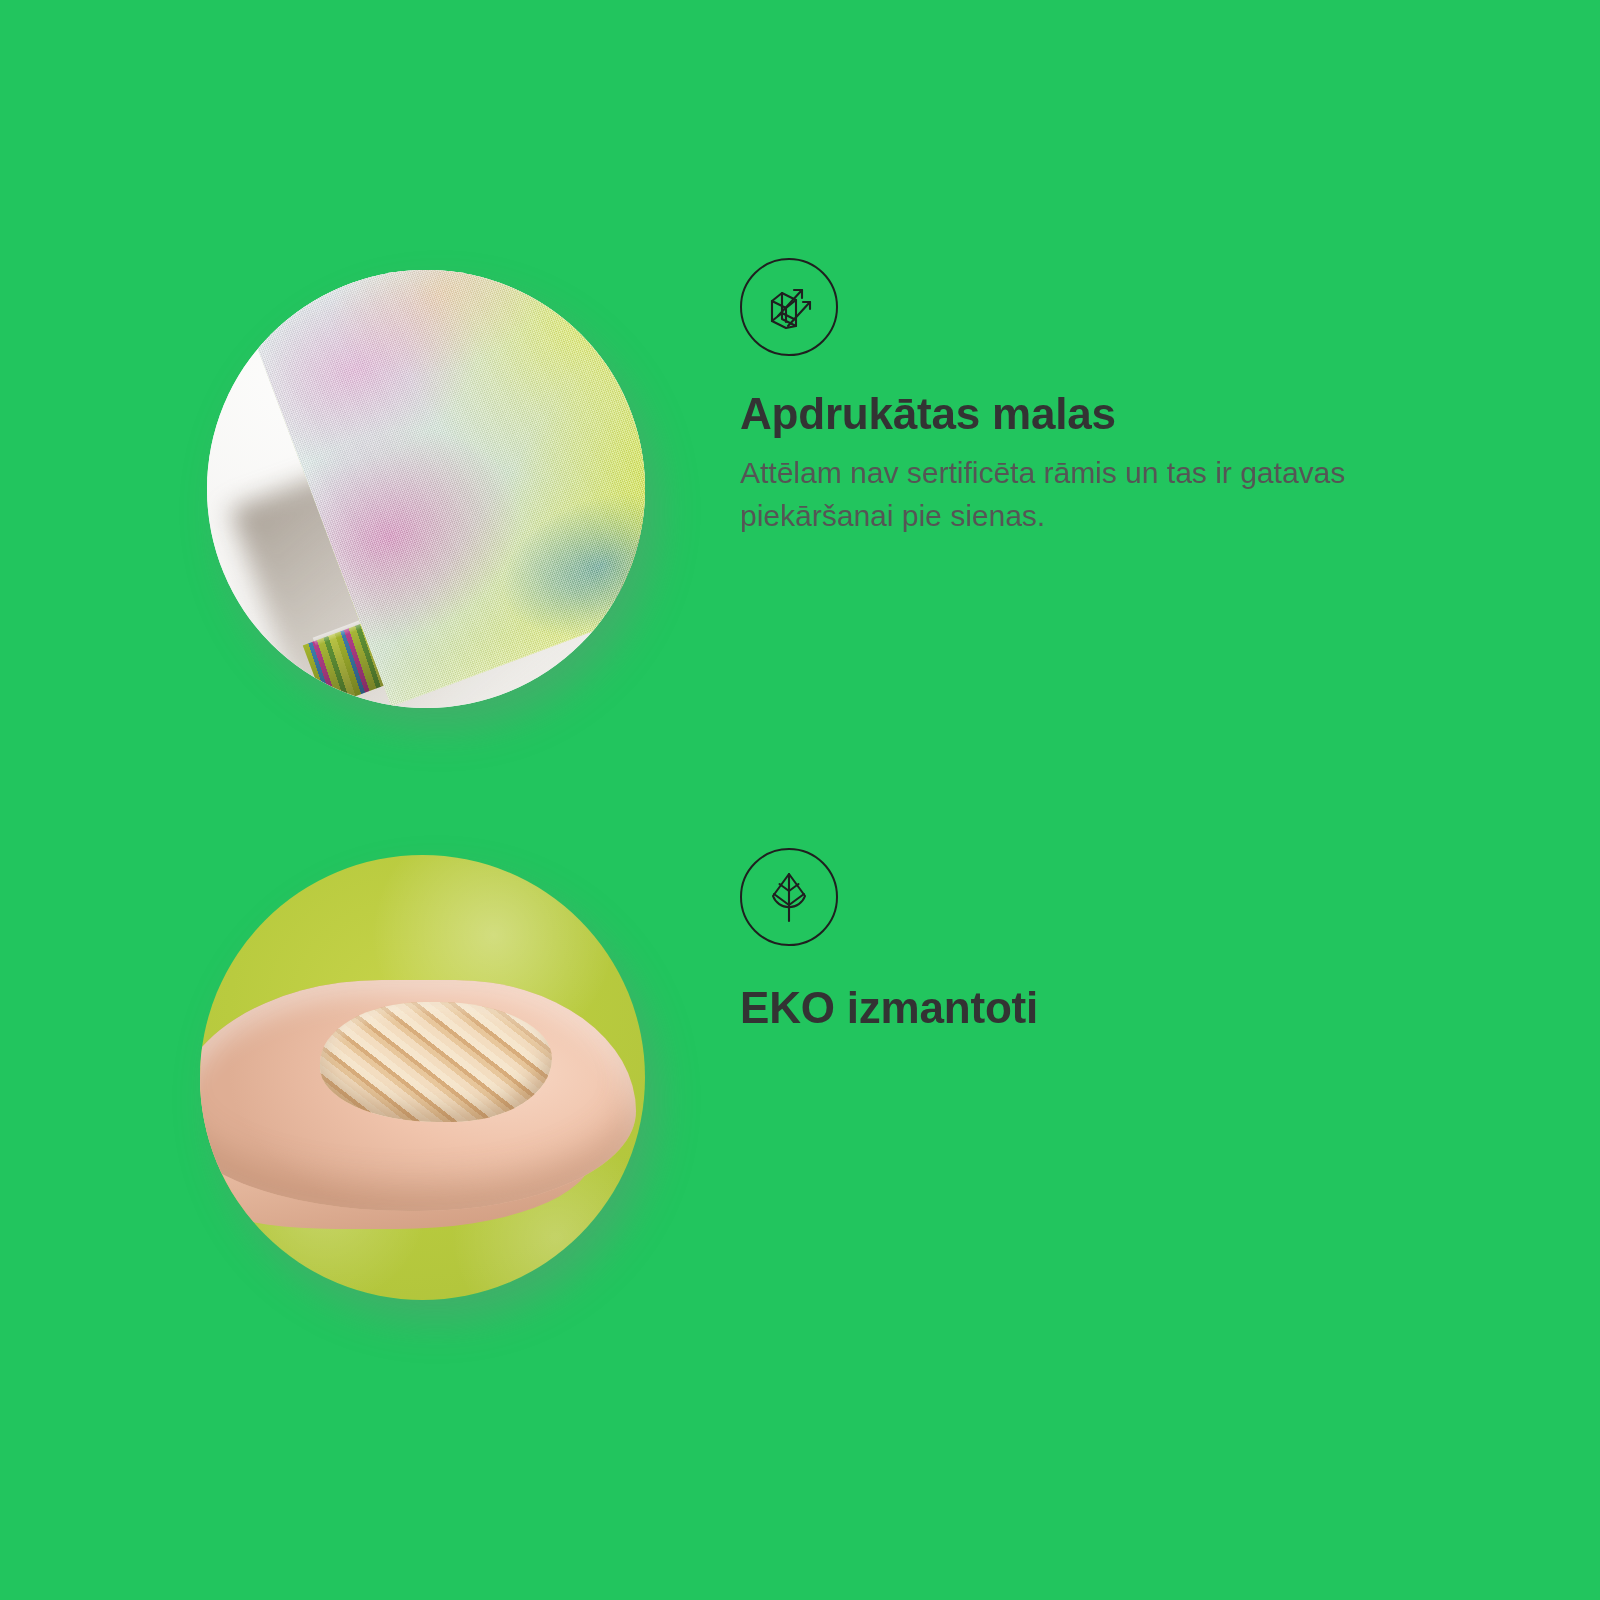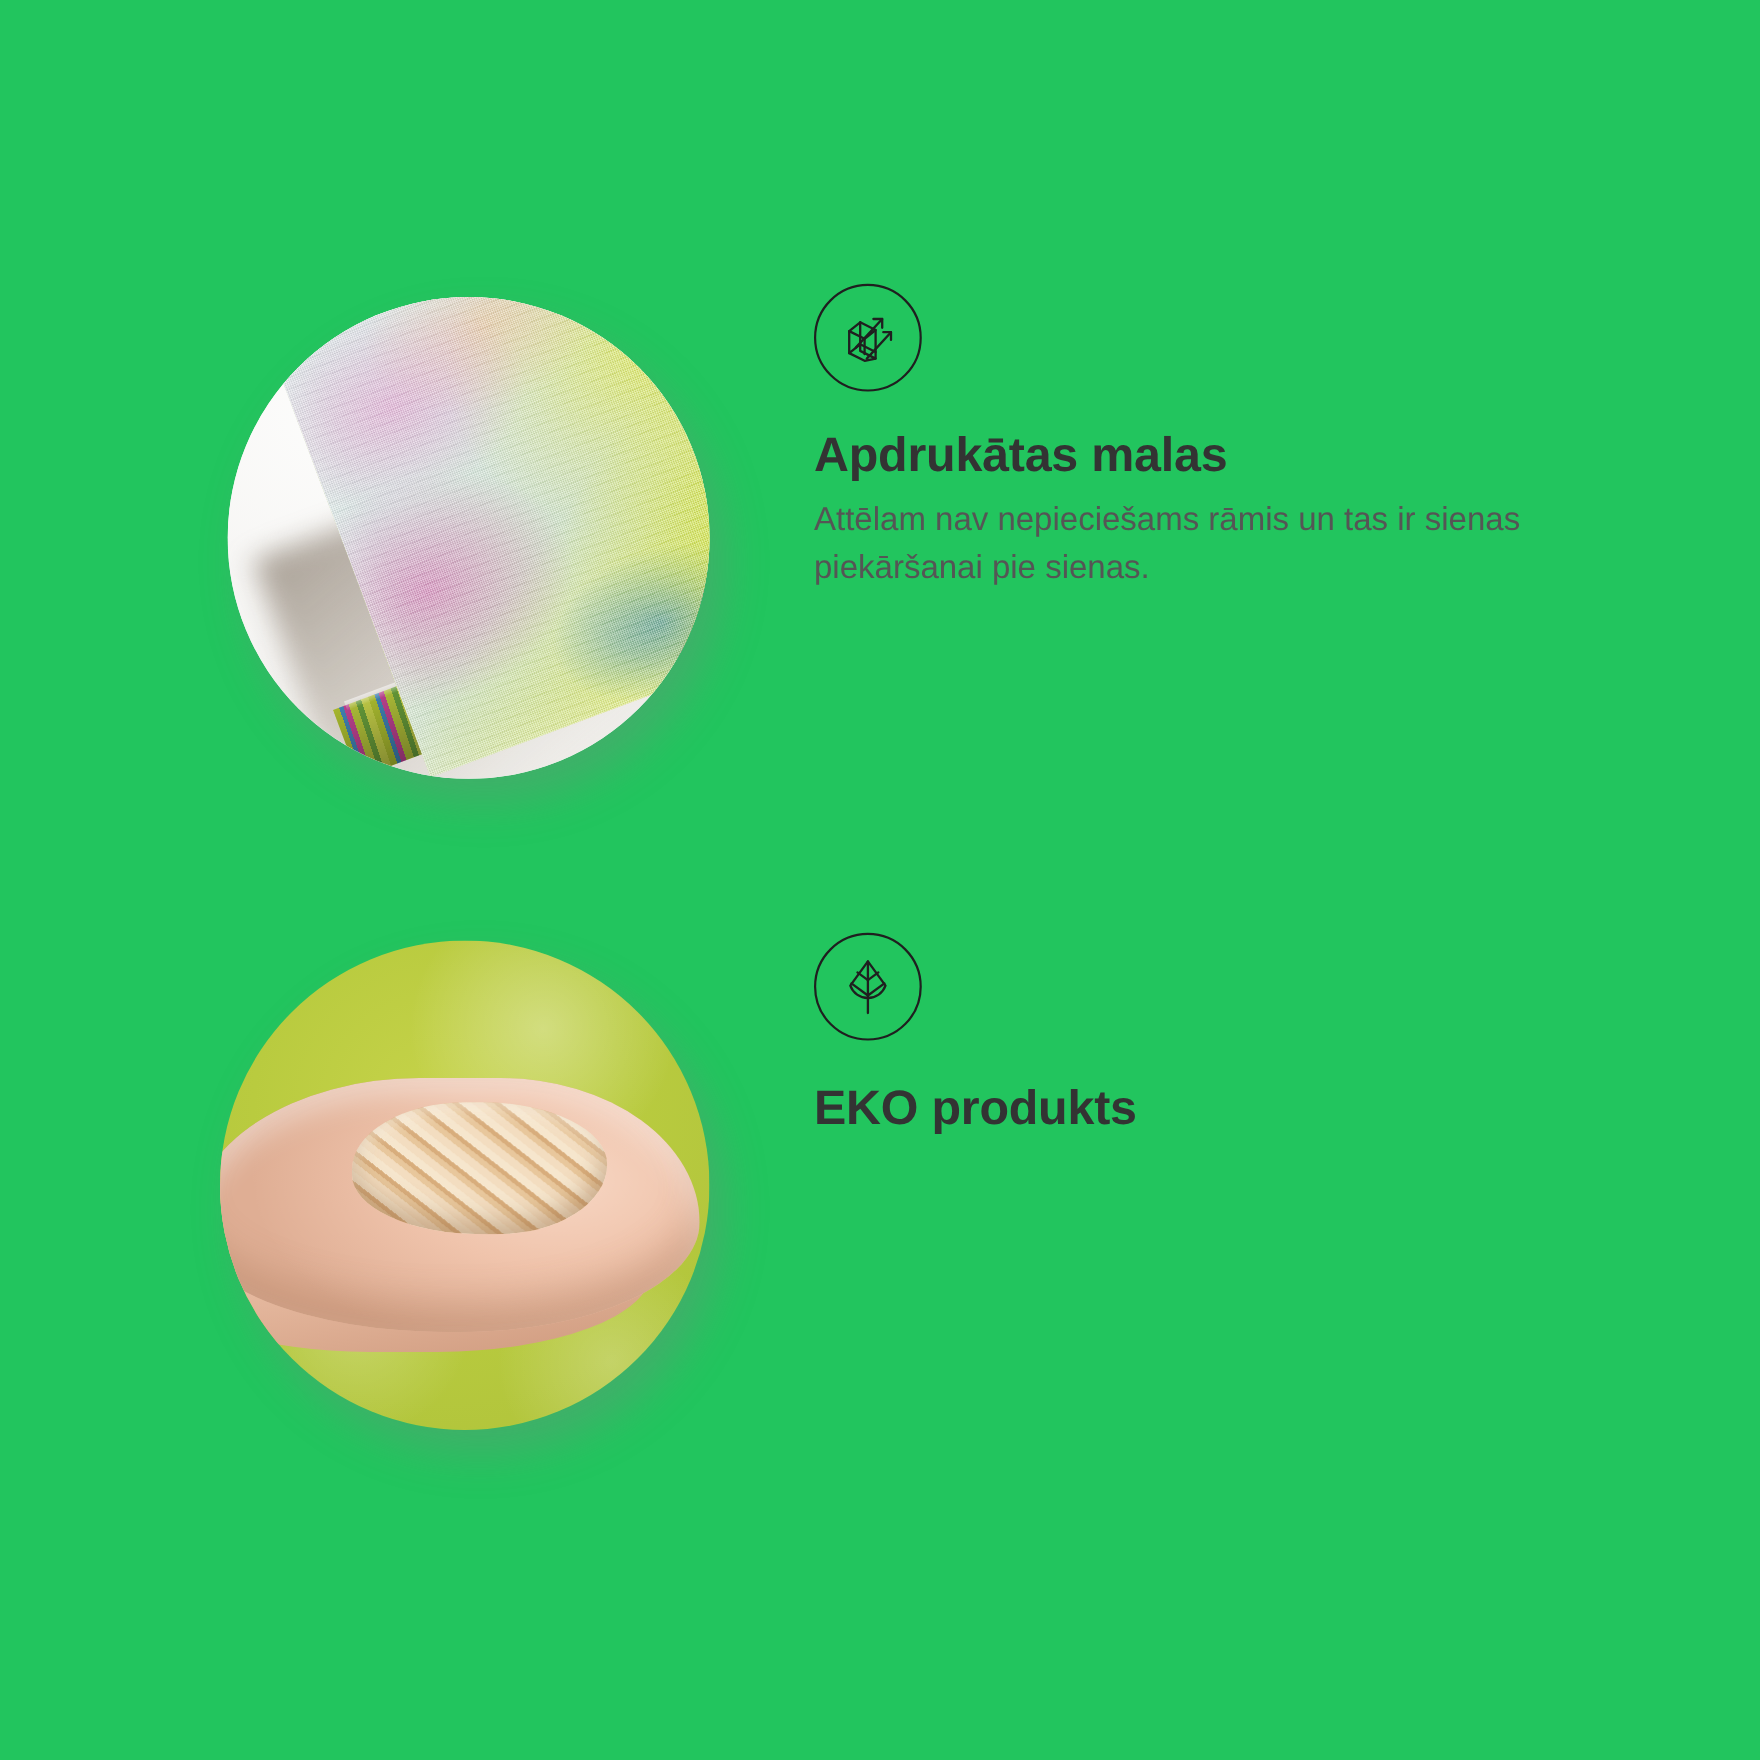--- a/index.html
+++ b/index.html
@@ -234,21 +234,21 @@
             <path d="M14 45 L28 52 L38 50"></path>
 
             <path d="M20 40 L44 14"></path>
             <path d="M36 14 L44 14 L44 22"></path>
             <path d="M30 50 L52 26"></path>
             <path d="M45 26 L52 26 L52 33"></path>
           </g>
         </svg>
       </div>
       <h2 class="feature-title">Apdrukātas malas</h2>
-      <p class="feature-desc">Attēlam nav nepieciešams rāmis un tas ir sienas piekāršanai pie sienas.</p>
+      <p class="feature-desc">Attēlam nav sertificēta rāmis un tas ir gatavas piekāršanai pie sienas.</p>
     </div>
   </section>
 
   <section class="feature" id="feature-eco-product">
 
     <div class="media-col">
       <div class="photo-shadow" id="photo-wood-chips-shadow"></div>
       <div class="photo-circle" id="photo-wood-chips" aria-label="Rokas tur koka šķeldas uz zaļa fona">
         <div class="eco-bg"></div>
         <div class="eco-hand2"></div>
@@ -266,17 +266,17 @@
 
             <path d="M30 7 L30 54"></path>
 
             <path d="M30 24 L39.5 17"></path>
             <path d="M30 24 L20.5 17"></path>
             <path d="M30 38 L45 27"></path>
             <path d="M30 38 L15 27"></path>
           </g>
         </svg>
       </div>
-      <h2 class="feature-title">EKO produkts</h2>
+      <h2 class="feature-title">EKO izmantoti</h2>
     </div>
   </section>
 
 </div>
 
 </body></html>

